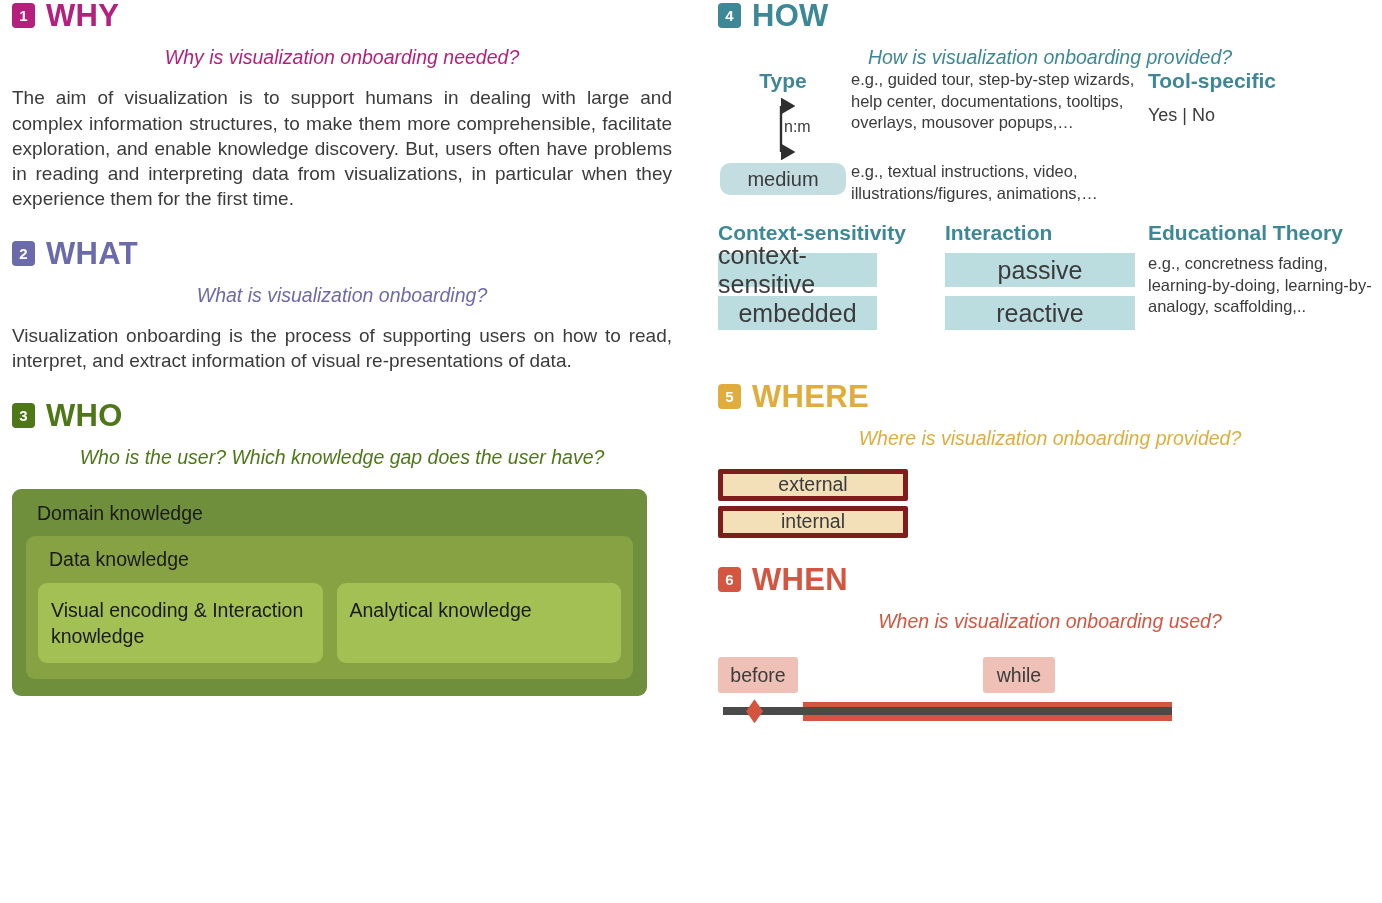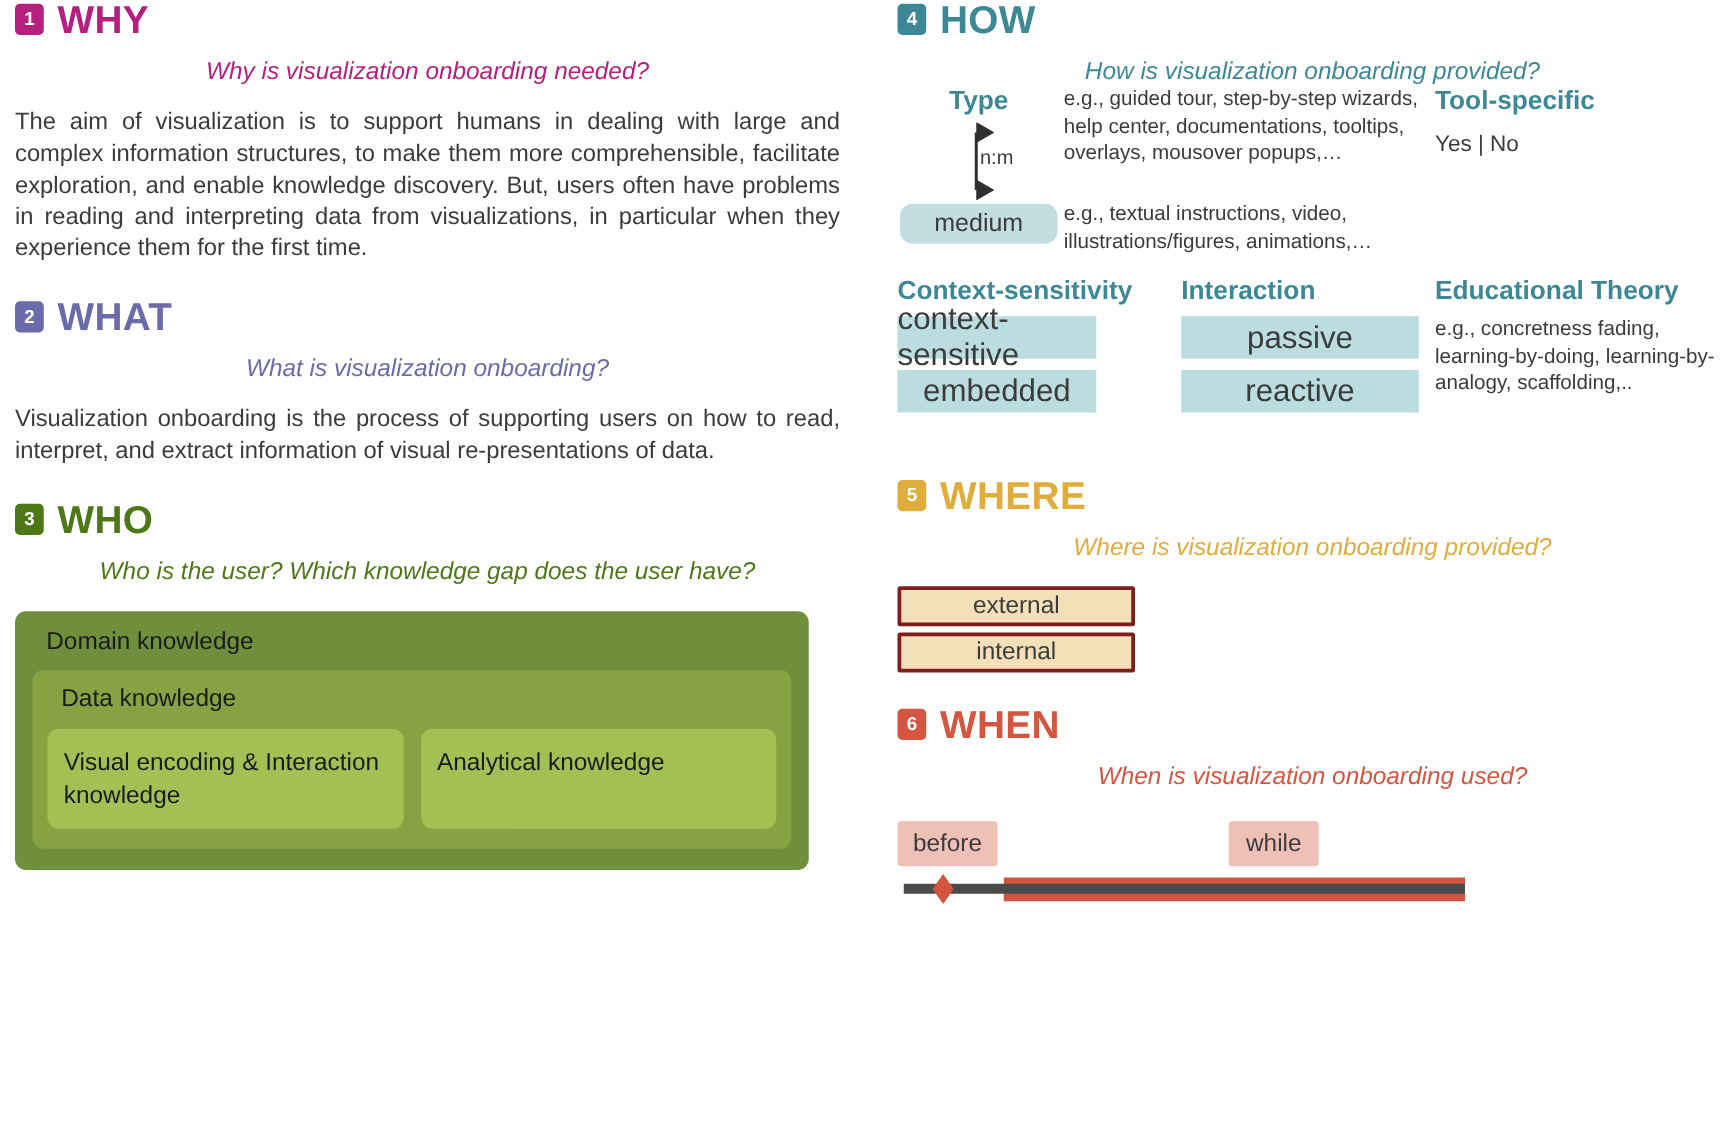--- a/index.html
+++ b/index.html
@@ -236,21 +236,21 @@
     margin-top: 9px;
     font-size: 16.5px;
     line-height: 1.28;
     color: #3b3b3b;
   }
 
   
   .where-pills { margin-top: 18px; }
   .pill-tan {
     background: #f3e0b8;
-    border: 3px solid #7f1d1d;
+    border: 5px solid #7f1d1d;
     box-sizing: border-box;
     width: 190px;
     height: 32px;
     display: flex;
     align-items: center;
     justify-content: center;
     font-size: 19.5px;
     color: #3b3b3b;
     border-radius: 2px;
     margin-top: 5px;

